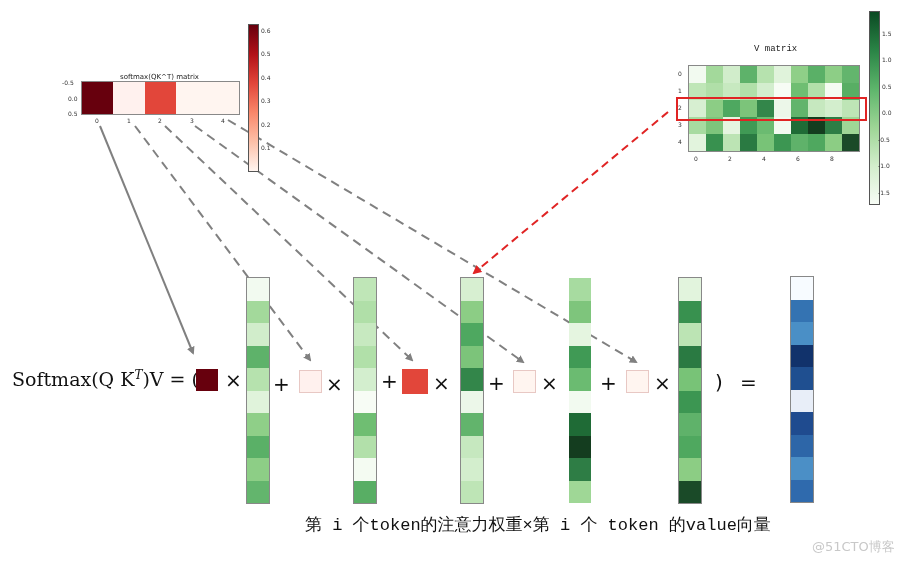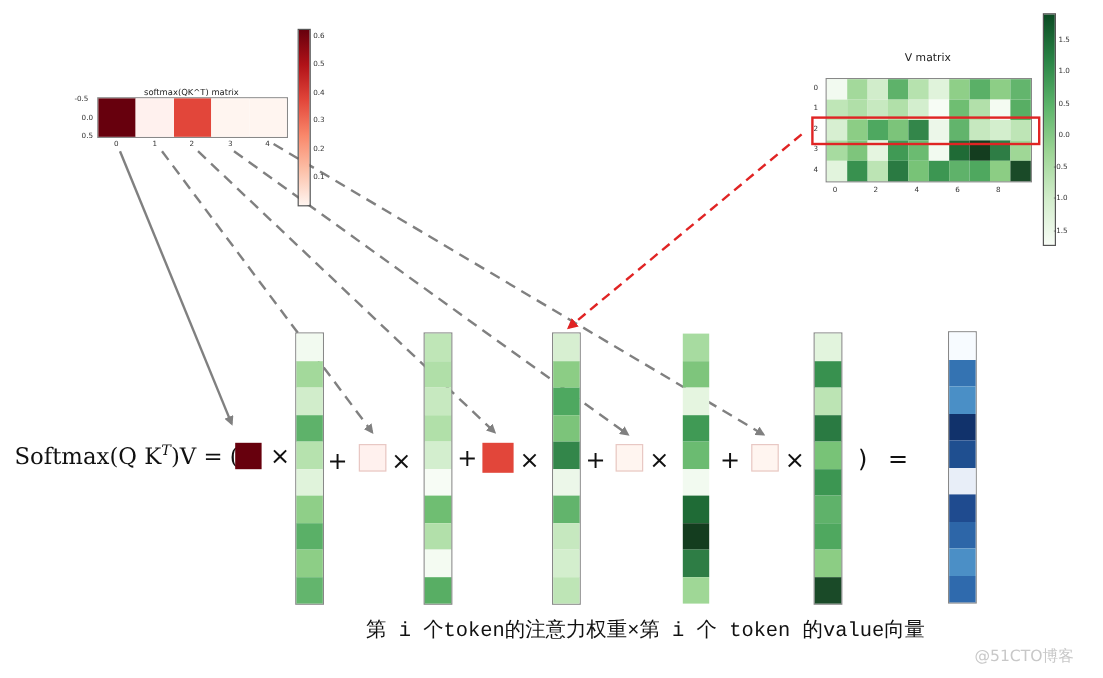--- a/index.html
+++ b/index.html
@@ -61,21 +61,21 @@
   <div class="abs" style="left:188px;top:4px;width:9px;height:146px;border:1px solid #555;background:linear-gradient(to bottom,#67000d,#b11218 20%,#e2463a 40%,#f9876a 60%,#fcc0a8 80%,#fff5f0);"></div>
   <div class="tick" style="left:201px;top:7px;">0.6</div>
   <div class="tick" style="left:201px;top:30px;">0.5</div>
   <div class="tick" style="left:201px;top:54px;">0.4</div>
   <div class="tick" style="left:201px;top:77px;">0.3</div>
   <div class="tick" style="left:201px;top:101px;">0.2</div>
   <div class="tick" style="left:201px;top:124px;">0.1</div>
 </div>
 
 <div class="abs" style="left:660px;top:5px;width:255px;height:205px;">
-  <div class="vtitle" style="left:94px;top:39px;">V matrix</div>
+  <div class="vtitle" style="left:94px;top:39px;font-family:Liberation Mono, monospace;">V matrix</div>
   <div class="abs" style="left:28px;top:60px;width:170px;height:85px;border:1px solid #888;display:grid;grid-template-columns:repeat(10,1fr);grid-template-rows:repeat(5,1fr);" id="vgrid">
       <div style="background: rgb(242, 250, 240);"></div>
       <div style="background: rgb(163, 217, 155);"></div>
       <div style="background: rgb(209, 237, 203);"></div>
       <div style="background: rgb(94, 178, 106);"></div>
       <div style="background: rgb(182, 226, 174);"></div>
       <div style="background: rgb(224, 243, 219);"></div>
       <div style="background: rgb(143, 207, 136);"></div>
       <div style="background: rgb(90, 176, 103);"></div>
       <div style="background: rgb(141, 206, 134);"></div>

